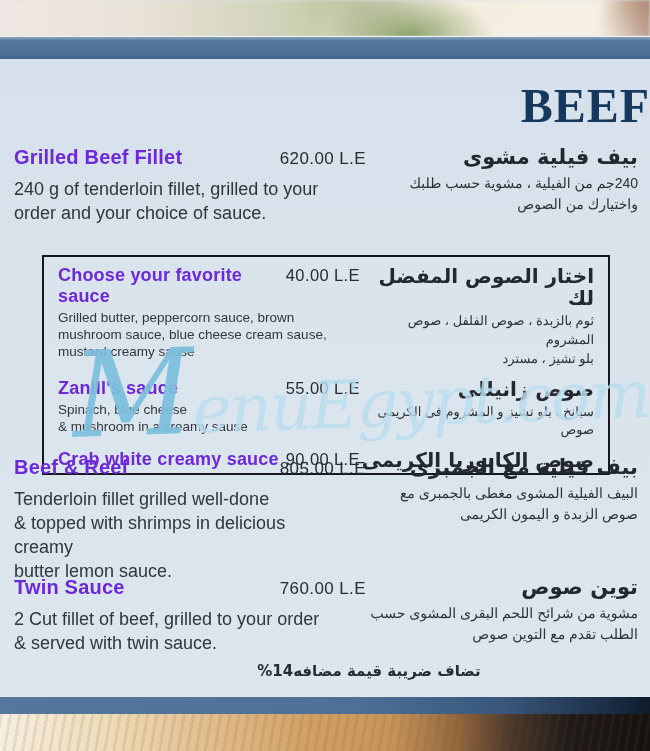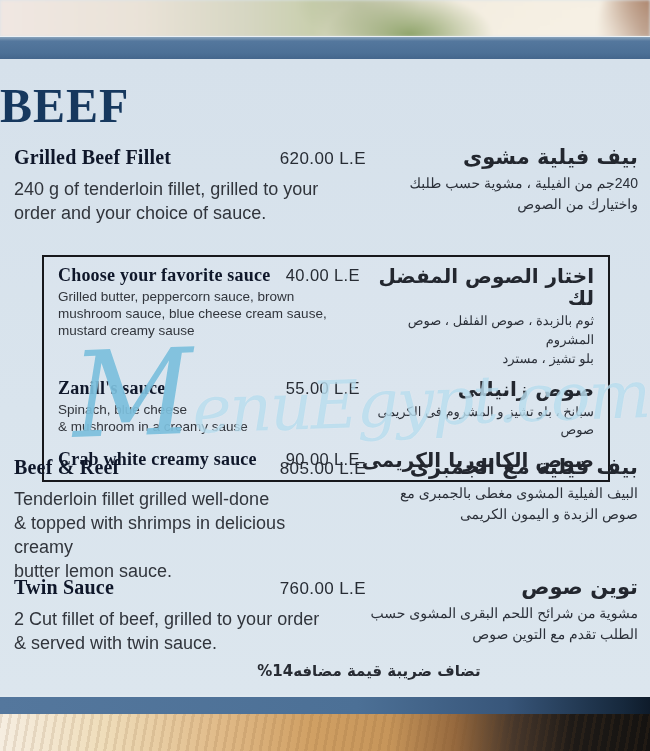--- a/index.html
+++ b/index.html
@@ -37,32 +37,32 @@
     background:linear-gradient(90deg,#54779d 0%,#4c7096 55%,#38567a 78%,#1d3ą 100%);
     background:linear-gradient(90deg,#54779d 0%,#4c7096 55%,#38567a 78%,#16283c 96%,#0e1b2a 100%);
     border-top:2px solid #dfe8ef;
   }
   
   .panel{
     position:absolute;left:0;top:59px;width:650px;height:636px;
     background:linear-gradient(180deg,#d6e1eb 0%,#d9e4ed 55%,#dce6ee 100%);
   }
   .menu-title{
-    position:absolute;left:0;top:78px;width:650px;text-align:left;
+    position:absolute;left:0;top:78px;width:650px;text-align:right;
     font-family:"Liberation Serif",serif;font-weight:600;font-size:48px;
     letter-spacing:1px;color:#16385e;margin:0;
   }
   
   .item{position:absolute;display:flex;left:14px;width:624px;}
   .col-en{flex:0 0 352px;}
   .col-ar{flex:1;text-align:right;padding-right:0;}
   .name-row{display:flex;justify-content:space-between;align-items:baseline;}
   .name-en{
-    font-family:Liberation Serif, serif;font-weight:700;font-size:20px;
-    color:#0f172a;letter-spacing:.2px;
+    font-family:Liberation Sans, sans-serif;font-weight:700;font-size:20px;
+    color:#6d28d9;letter-spacing:.2px;
   }
   .price{
     font-family:"Liberation Sans",sans-serif;font-size:17px;color:#272c34;
     letter-spacing:.4px;white-space:nowrap;
   }
   .desc-en{
     margin-top:9px;font-size:18px;line-height:1.33;color:#31353c;
     white-space:pre-line;max-width:330px;
   }
   .name-ar{
@@ -73,21 +73,21 @@
     direction:rtl;margin-top:4px;font-family:Liberation Sans, sans-serif;
     font-size:14px;line-height:1.5;color:#2b3039;white-space:pre-line;
   }
   
   #item-0{top:146px;}
   #item-1{top:456px;}
   #item-2{top:576px;}
   
   .sauce-box{
     position:absolute;left:42px;top:255px;width:568px;box-sizing:border-box;
-    border:2px solid #17181c;padding:8px 14px 9px 14px;background:rgba(255,255,255,0.06);
+    border:2px solid #17181c;padding:8px 14px 2px 14px;background:rgba(255,255,255,0.06);
   }
   .sauce-box .item{position:static;left:auto;width:100%;margin-top:9px;}
   .sauce-box .item:first-child{margin-top:0;}
   .sauce-box .col-en{flex:0 0 302px;}
   .sauce-box .name-en{font-size:18px;}
   .sauce-box .price{font-size:16.5px;text-align:center;}
   .sauce-box .desc-en{font-size:13.5px;line-height:1.27;max-width:290px;margin-top:2px;}
   .sauce-box .name-ar{font-size:20px;}
   .sauce-box .desc-ar{font-size:13px;line-height:1.45;margin-top:3px;}
   

